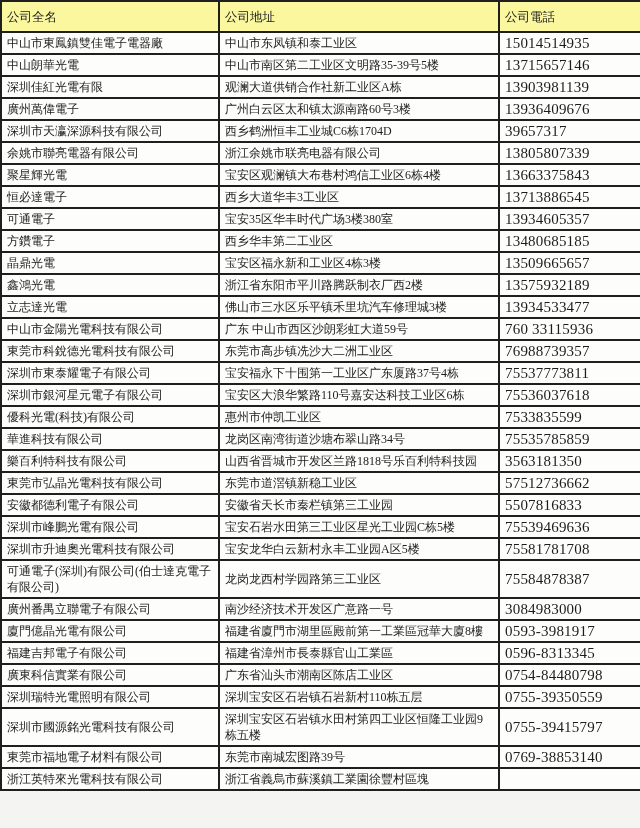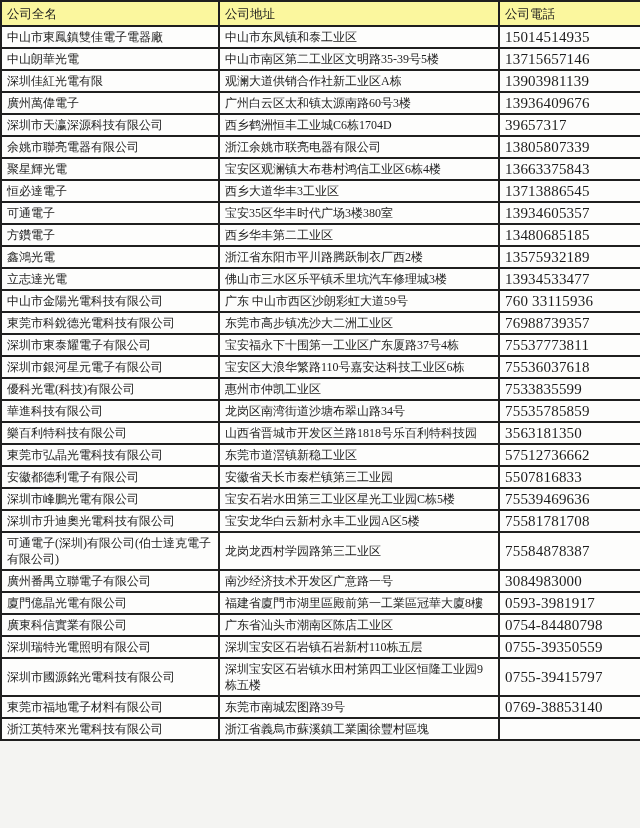--- a/index.html
+++ b/index.html
@@ -32,21 +32,21 @@
     padding:2px 4px 2px 5px;
     text-align:left;
     vertical-align:middle;
     font-weight:normal;
     overflow:hidden;
     word-break:break-all;
   }
   thead th{
     background:var(--header-bg);
     font-size:12.5px;
-    height:25px;
+    height:31px;
   }
   td{height:21px;}
   td.phone{font-size:15px;letter-spacing:0.2px;}
 </style>
 </head>
 <body>
 
 <table>
   <colgroup>
     <col class="c-name">
@@ -105,20 +105,25 @@
         <td>可通電子</td>
         <td>宝安35区华丰时代广场3楼380室</td>
         <td class="phone">13934605357</td>
       </tr>
       <tr>
         <td>方鑽電子</td>
         <td>西乡华丰第二工业区</td>
         <td class="phone">13480685185</td>
       </tr>
       <tr>
+        <td>晶鼎光電</td>
+        <td>宝安区福永新和工业区4栋3楼</td>
+        <td class="phone">13509665657</td>
+      </tr>
+      <tr>
         <td>鑫鴻光電</td>
         <td>浙江省东阳市平川路腾跃制衣厂西2楼</td>
         <td class="phone">13575932189</td>
       </tr>
       <tr>
         <td>立志達光電</td>
         <td>佛山市三水区乐平镇禾里坑汽车修理城3楼</td>
         <td class="phone">13934533477</td>
       </tr>
       <tr>
@@ -183,20 +188,25 @@
       </tr>
       <tr>
         <td>廣州番禺立聯電子有限公司</td>
         <td>南沙经济技术开发区广意路一号</td>
         <td class="phone">3084983000</td>
       </tr>
       <tr>
         <td>廈門億晶光電有限公司</td>
         <td>福建省廈門市湖里區殿前第一工業區冠華大廈8樓</td>
         <td class="phone">0593-3981917</td>
+      </tr>
+      <tr>
+        <td>福建吉邦電子有限公司</td>
+        <td>福建省漳州市長泰縣官山工業區</td>
+        <td class="phone">0596-8313345</td>
       </tr>
       <tr>
         <td>廣東科信實業有限公司</td>
         <td>广东省汕头市潮南区陈店工业区</td>
         <td class="phone">0754-84480798</td>
       </tr>
       <tr>
         <td>深圳瑞特光電照明有限公司</td>
         <td>深圳宝安区石岩镇石岩新村110栋五层</td>
         <td class="phone">0755-39350559</td>

